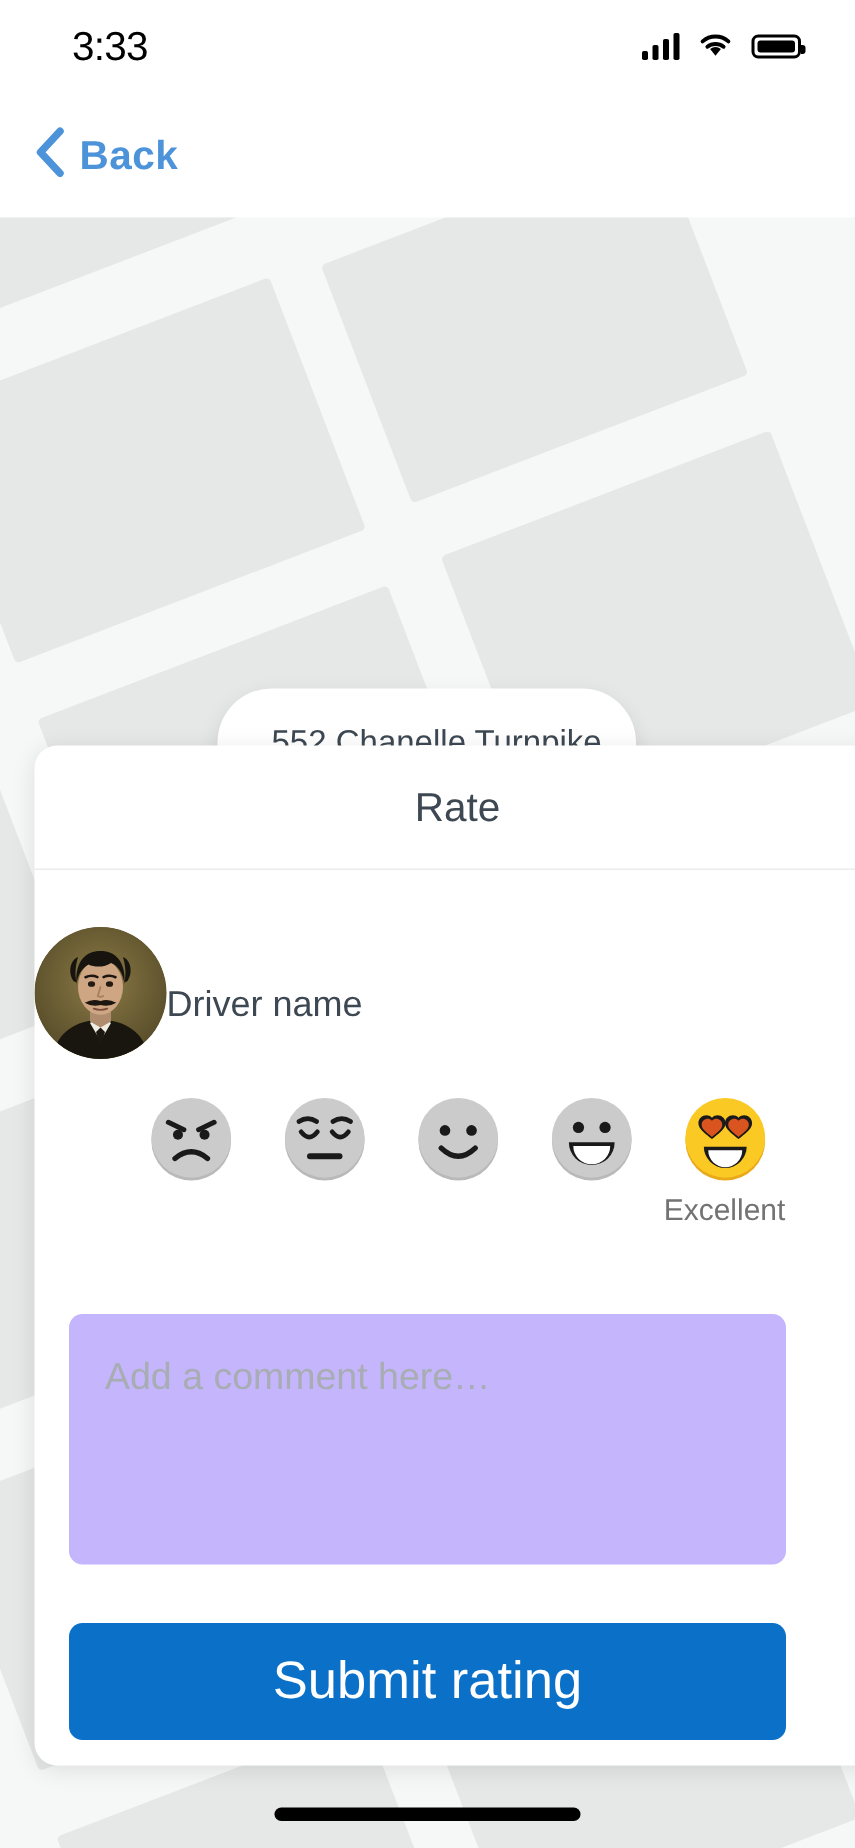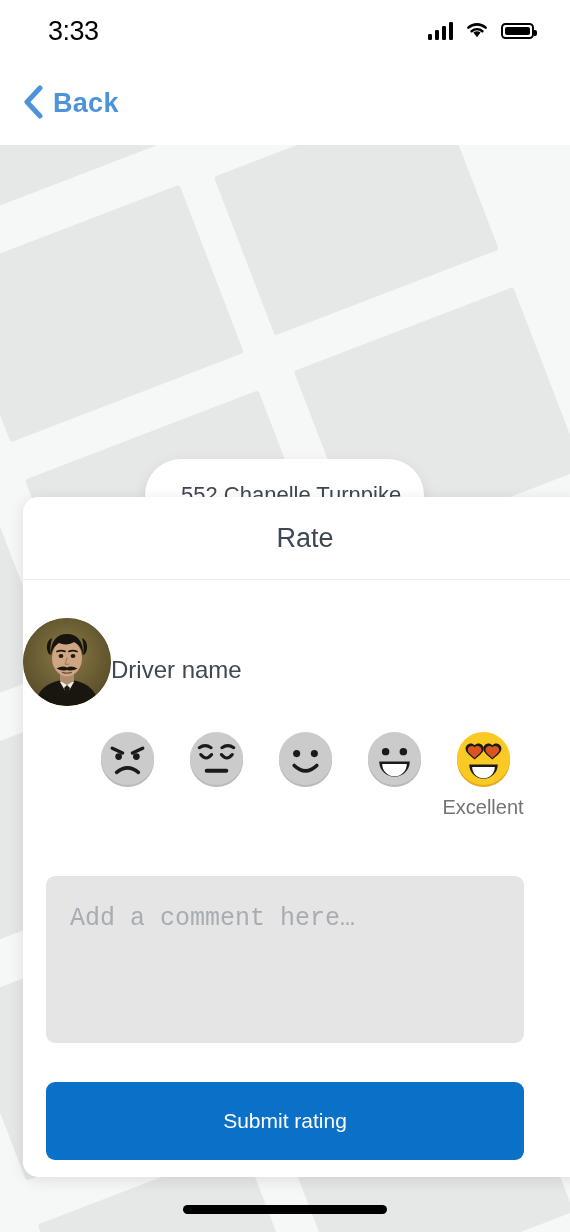--- a/index.html
+++ b/index.html
@@ -141,33 +141,33 @@
   .rate-item svg { display:block; width:63px; height:63px; }
   .rate-label {
     margin-top:5px; font-size:20px;
     color:#737373; white-space:nowrap;
   }
 
   
   #comment-box {
     position:absolute; left:23px; top:379px;
     width:478px; height:167px;
-    background:#e5e5e5; border:none; border-radius:9px;
+    background:#c4b5fd; border:none; border-radius:9px;
     padding:28px 24px; resize:none; outline:none;
-    font-family:Liberation Mono, monospace;
+    font-family:Liberation Sans, sans-serif;
     font-size:25px; color:#3d4853;
   }
   #comment-box::placeholder { color:#a7adb2; }
 
   
   #submit-button {
     position:absolute; left:23px; top:585px;
     width:478px; height:78px;
     background:#0a70c8; border:none; border-radius:9px;
-    color:#fff; font-size:21px; cursor:pointer;
+    color:#fff; font-size:35px; cursor:pointer;
     font-family:"Liberation Sans", sans-serif;
   }
 
   
   #home-indicator {
     position:absolute; left:50%; bottom:18px;
     transform:translateX(-50%);
     width:204px; height:9px;
     background:#000; border-radius:5px;
   }

